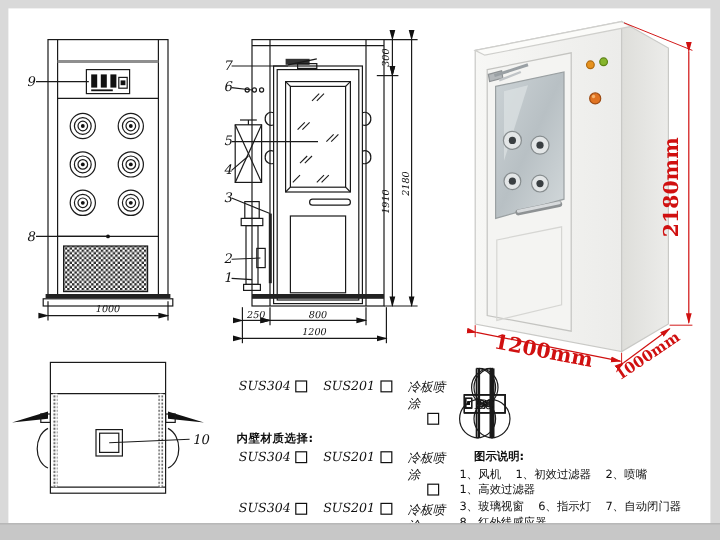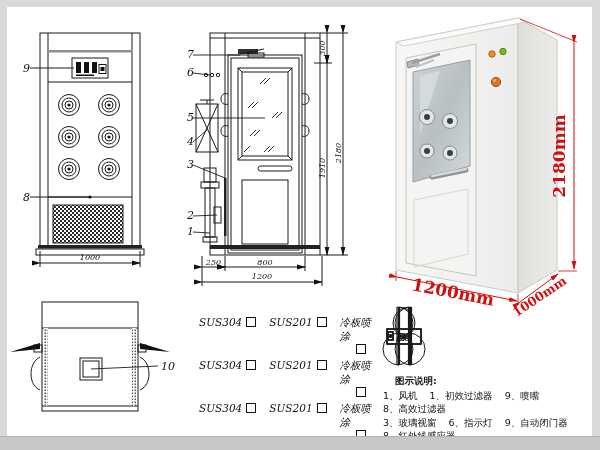--- a/index.html
+++ b/index.html
@@ -366,20 +366,21 @@
             <span class="mat-label">SUS201</span>
             <span class="chk"></span>
           </span>
         <span class="mat-opt">
             <span class="mat-label">冷板喷涂</span>
             <span class="chk"></span>
           </span>
       </div>
     </div>
     <div>
+      <div class="mat-header">内壁材质选择:</div>
       <div class="mat-row">
         <span class="mat-opt">
             <span class="mat-label">SUS304</span>
             <span class="chk"></span>
           </span>
         <span class="mat-opt">
             <span class="mat-label">SUS201</span>
             <span class="chk"></span>
           </span>
         <span class="mat-opt">
@@ -451,27 +452,27 @@
       </g>
       <text class="door-letter" x="17" y="36.5" text-anchor="middle">D</text>
     </svg>
   </div>
 
   <div class="legend">
     <div class="legend-title">图示说明:</div>
     <div class="legend-line">
       <span>1、风机</span>
       <span>1、初效过滤器</span>
-      <span>9、喷嘴</span>
-      <span>8、高效过滤器</span>
+      <span>2、喷嘴</span>
+      <span>1、高效过滤器</span>
     </div>
     <div class="legend-line">
       <span>3、玻璃视窗</span>
       <span>6、指示灯</span>
-      <span>9、自动闭门器</span>
+      <span>7、自动闭门器</span>
       <span>8、红外线感应器</span>
     </div>
     <div class="legend-line">
       <span>9、控制面板</span>
       <span>10、照明灯</span>
     </div>
   </div>
 
   <div class="frame-edge frame-top"></div>
   <div class="frame-edge frame-left"></div>

